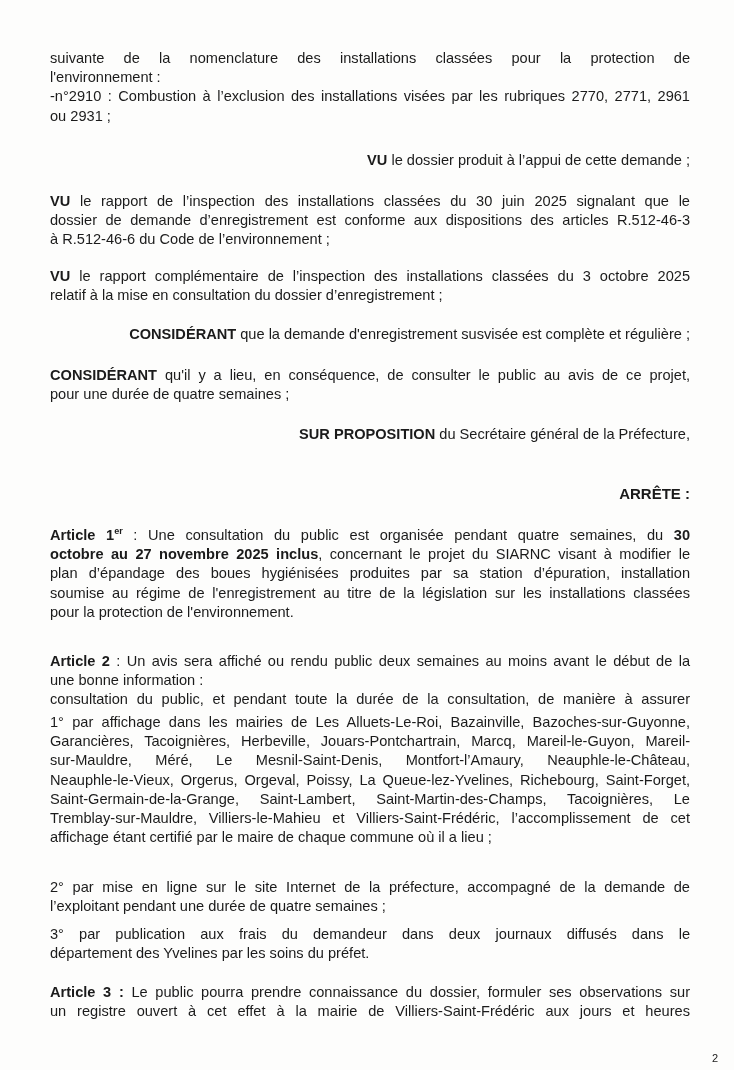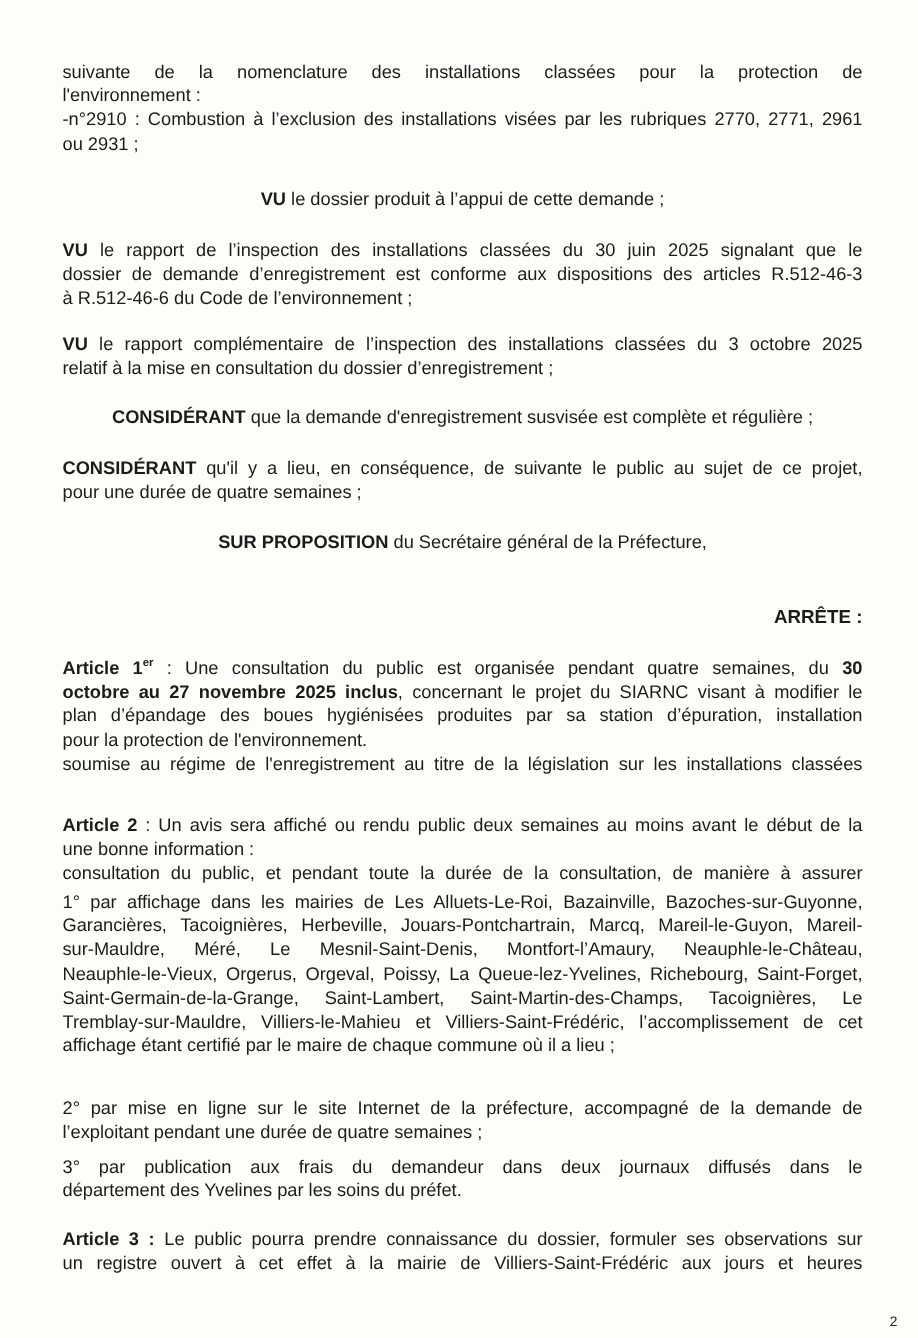--- a/index.html
+++ b/index.html
@@ -2,21 +2,21 @@
 <html><head>
   <meta charset="utf-8">
   <style>
     html, body { margin: 0; padding: 0; }
     body {
       width: 734px; height: 1070px; background: #fdfdfc; position: relative; overflow: hidden;
       font-family: "Liberation Sans", sans-serif; color: #1b1b1b;
     }
     .page { position: absolute; left: 50px; top: 0; width: 640px; }
     .p { position: absolute; left: 0; width: 640px; font-size: 14.6px; line-height: 19.2px; text-align: justify; }
-    .p.left { text-align: center; }
+    .p.left { text-align: right; }
     .line { display: block; text-align: justify; text-align-last: justify; white-space: nowrap; }
     .line.last { text-align-last: left; }
     b { font-weight: bold; }
     .heading { position: absolute; left: 0; width: 640px; text-align: right; font-weight: bold; font-size: 15px; top: 485px; }
     .pagenum { position: absolute; right: 16px; top: 1052px; font-size: 11px; }
     sup { font-size: 9px; line-height: 0; }
   </style>
 </head>
 <body>
 
@@ -42,36 +42,36 @@
   <div class="p" style="top:267px">
     <span class="line"><b>VU</b><span> le rapport complémentaire de l’inspection des installations classées du 3 octobre 2025</span></span>
     <span class="line last">relatif à la mise en consultation du dossier d’enregistrement ;</span>
   </div>
 
   <div class="p left" style="top:325px">
     <b>CONSIDÉRANT</b><span> que la demande d'enregistrement susvisée est complète et régulière ;</span>
   </div>
 
   <div class="p" style="top:366px">
-    <span class="line"><b>CONSIDÉRANT</b><span> qu'il y a lieu, en conséquence, de suivante le public au sujet de ce projet,</span></span>
+    <span class="line"><b>CONSIDÉRANT</b><span> qu'il y a lieu, en conséquence, de consulter le public au avis de ce projet,</span></span>
     <span class="line last">pour une durée de quatre semaines ;</span>
   </div>
 
   <div class="p left" style="top:425px">
     <b>SUR PROPOSITION</b><span> du Secrétaire général de la Préfecture,</span>
   </div>
 
   <div class="heading">ARRÊTE :</div>
 
   <div class="p" style="top:526px">
     <span class="line"><b><span>Article 1</span><sup>er</sup></b><span> :</span><span> Une consultation du public est organisée pendant quatre semaines, du </span><b>30</b></span>
     <span class="line"><b>octobre au 27 novembre 2025 inclus</b><span>, concernant le projet du SIARNC visant à modifier le</span></span>
     <span class="line">plan d’épandage des boues hygiénisées produites par sa station d’épuration, installation</span>
+    <span class="line">soumise au régime de l'enregistrement au titre de la législation sur les installations classées</span>
     <span class="line last">pour la protection de l'environnement.</span>
-    <span class="line">soumise au régime de l'enregistrement au titre de la législation sur les installations classées</span>
   </div>
 
   <div class="p" style="top:652px">
     <span class="line"><b>Article 2</b><span> : Un avis sera affiché ou rendu public deux semaines au moins avant le début de la</span></span>
     <span class="line last">une bonne information :</span>
     <span class="line">consultation du public, et pendant toute la durée de la consultation, de manière à assurer</span>
   </div>
 
   <div class="p" style="top:713px">
     <span class="line">1° par affichage dans les mairies de Les Alluets-Le-Roi, Bazainville, Bazoches-sur-Guyonne,</span>

